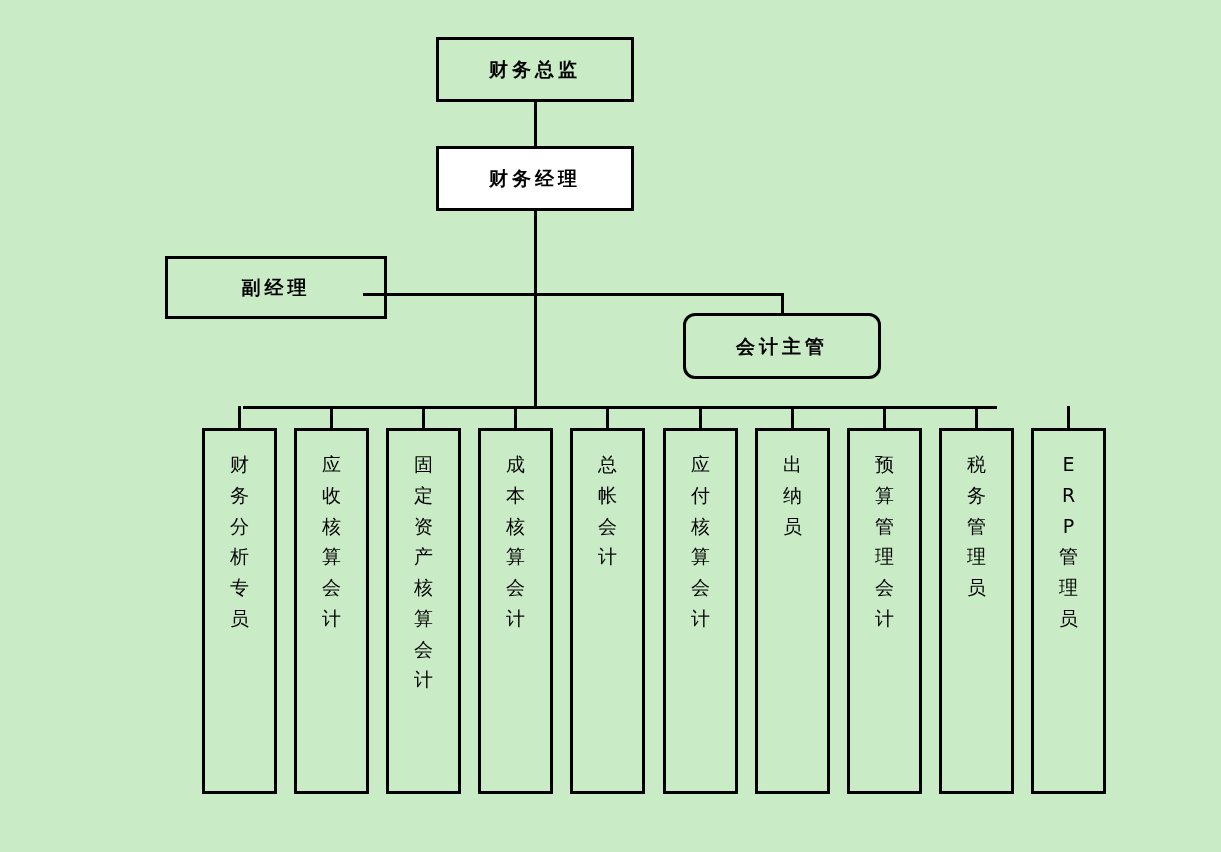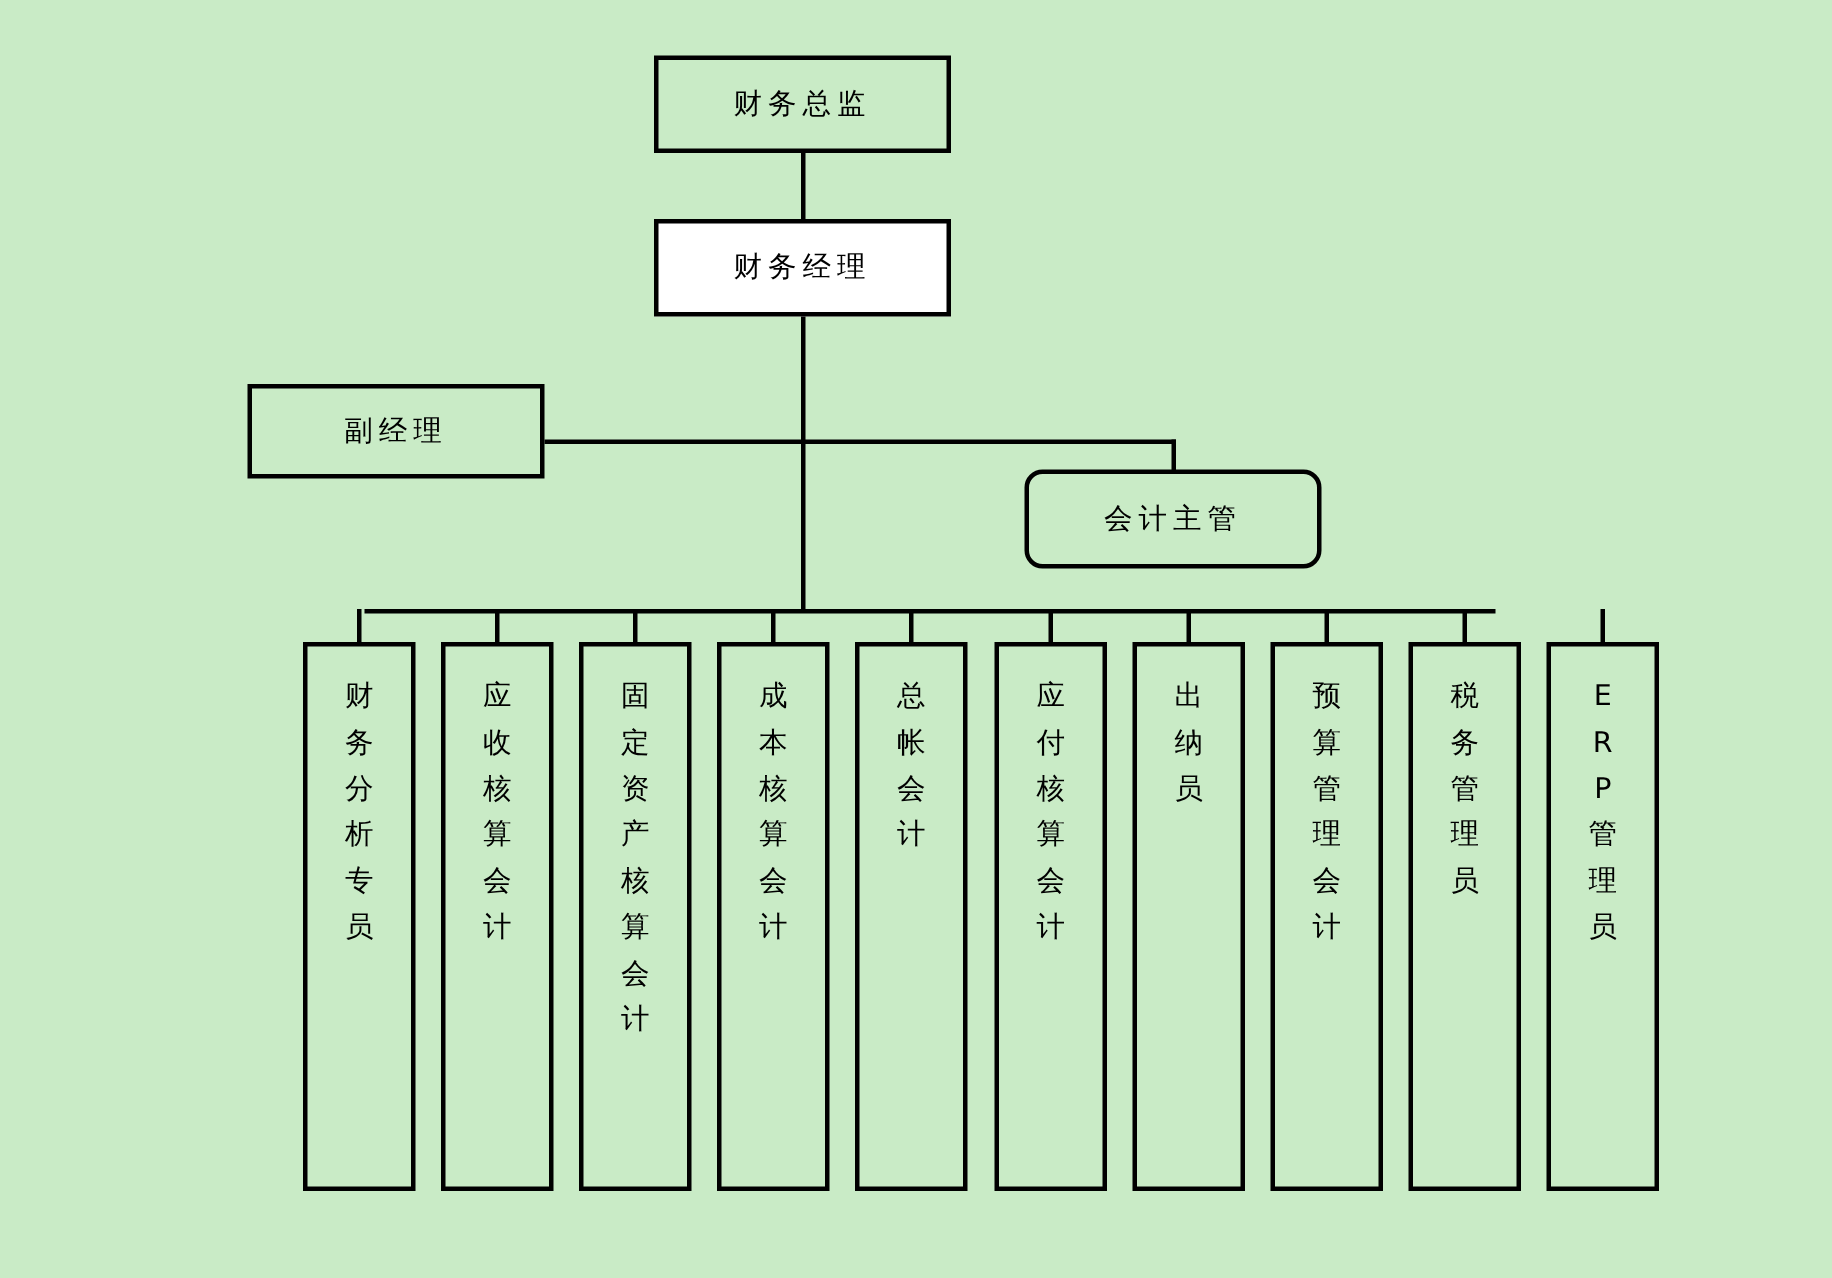--- a/index.html
+++ b/index.html
@@ -22,35 +22,36 @@
   
   .node {
     position: absolute;
     box-sizing: border-box;
     border: 3px solid #000;
     background: transparent;
     display: flex;
     align-items: center;
     justify-content: center;
     color: #000;
+    font-weight: bold;
   }
   .node.filled {
     background: #ffffff;
   }
   .node .label {
     font-size: 19px;
     letter-spacing: 4px;
     white-space: nowrap;
     line-height: 1.2;
   }
 
   
   .exec        { left: 436px; top: 37px;  width: 198px; height: 65px; }
   .manager     { left: 436px; top: 146px; width: 198px; height: 65px; }
-  .deputy      { left: 165px; top: 256px; width: 198px; height: 63px; }
+  .deputy      { left: 165px; top: 256px; width: 222px; height: 63px; }
   .supervisor  { left: 683px; top: 313px; width: 198px; height: 66px; border-radius: 12px; }
 
   
   .leaf {
     position: absolute;
     box-sizing: border-box;
     border: 3px solid #000;
     background: transparent;
     top: 428px;
     width: 75px;

